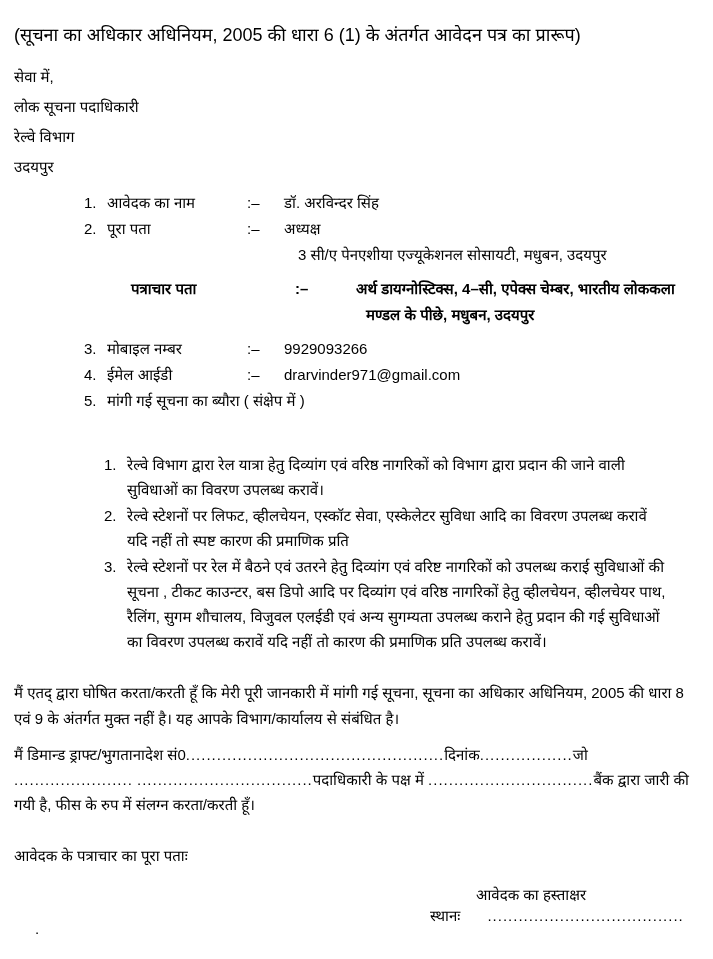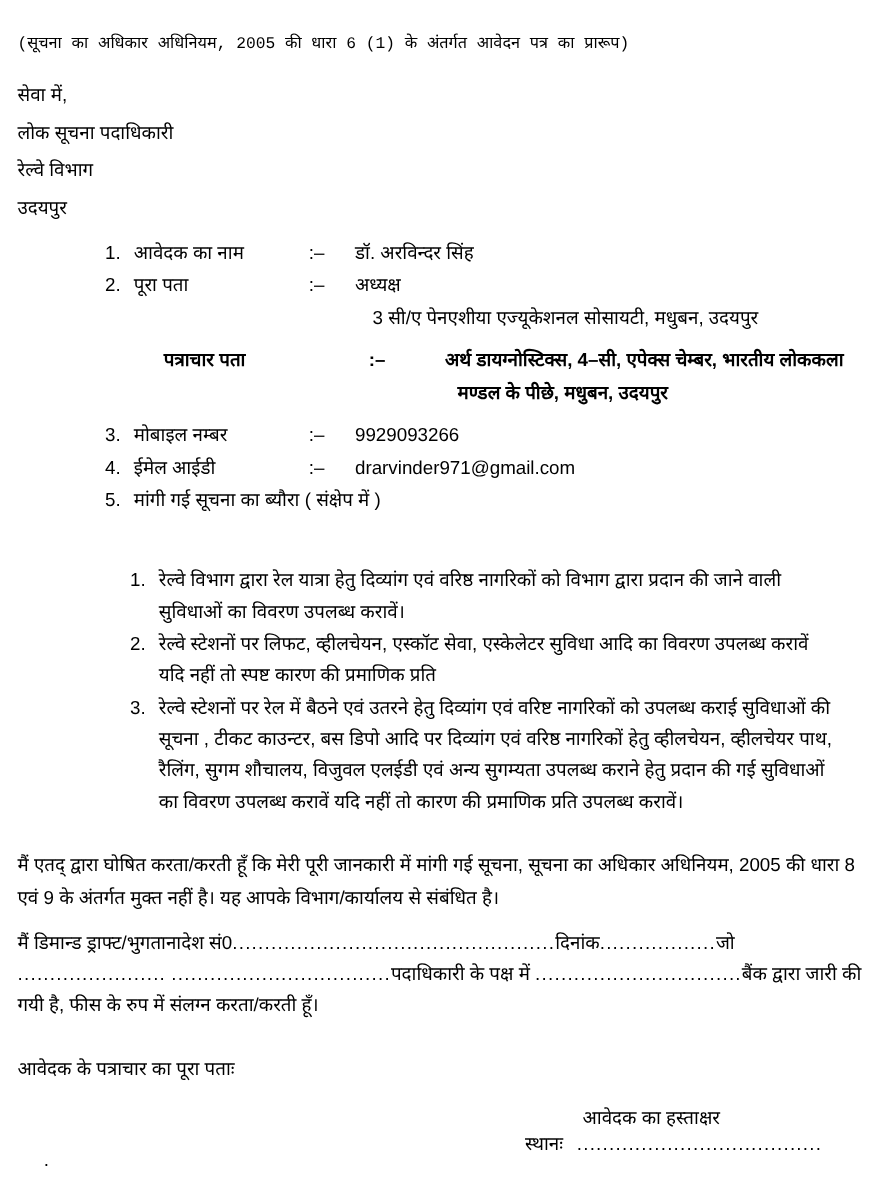--- a/index.html
+++ b/index.html
@@ -2,21 +2,21 @@
 <html><head>
 <meta charset="utf-8">
 <style>
   html,body{margin:0;padding:0;}
   body{
     width:713px;height:959px;background:#ffffff;color:#000;
     font-family:"Liberation Sans","DejaVu Sans",sans-serif;
     font-size:15px;overflow:hidden;
   }
   .page{padding:14px 13px 0 14px;box-sizing:border-box;width:713px;height:959px;}
-  .title{font-size:13px;margin:8px 0 0 0;line-height:26px;font-family:Liberation Mono, monospace;}
+  .title{font-size:18px;margin:8px 0 0 0;line-height:26px;}
   .addr-line{margin:0;line-height:30px;}
   .salutation{margin-top:14px;}
   .fields{margin-top:8px;}
   .frow{display:flex;line-height:26px;margin-left:70px;}
   .fnum{width:23px;flex:none;}
   .flabel{width:140px;flex:none;}
   .fsep{width:37px;flex:none;}
   .fval{flex:1;}
   .fval2{margin-left:14px;}
   .gap-row{height:8px;}
@@ -25,23 +25,23 @@
   .requests{margin:38px 30px 0 90px;}
   .req{display:flex;line-height:25px;margin-bottom:1px;}
   .rnum{width:23px;flex:none;}
   .rtext{flex:1;}
   .para{margin:26px 6px 0 0;line-height:26px;}
   .fee{margin-top:10px;line-height:25px;}
   .dots{word-break:break-all;letter-spacing:1px;}
   .footer-label{margin-top:26px;line-height:26px;}
   .sig-area{display:flex;justify-content:space-between;align-items:flex-start;margin-top:0;}
   .stray-dot{margin-left:21px;margin-top:36px;}
-  .sig-block{width:238px;margin-right:42px;line-height:21px;}
+  .sig-block{width:238px;margin-right:32px;line-height:21px;}
   .sig-title{padding-left:46px;}
-  .sig-line{display:flex;gap:11px;}
+  .sig-line{display:flex;gap:27px;}
   .sig-line .lbl{flex:none;}
 </style>
 </head>
 <body>
 
 <div class="page">
 
   <p class="title">(सूचना का अधिकार अधिनियम, 2005 की धारा 6 (1) के अंतर्गत आवेदन पत्र का प्रारूप)</p>
 
   <p class="addr-line salutation">सेवा में,</p>

